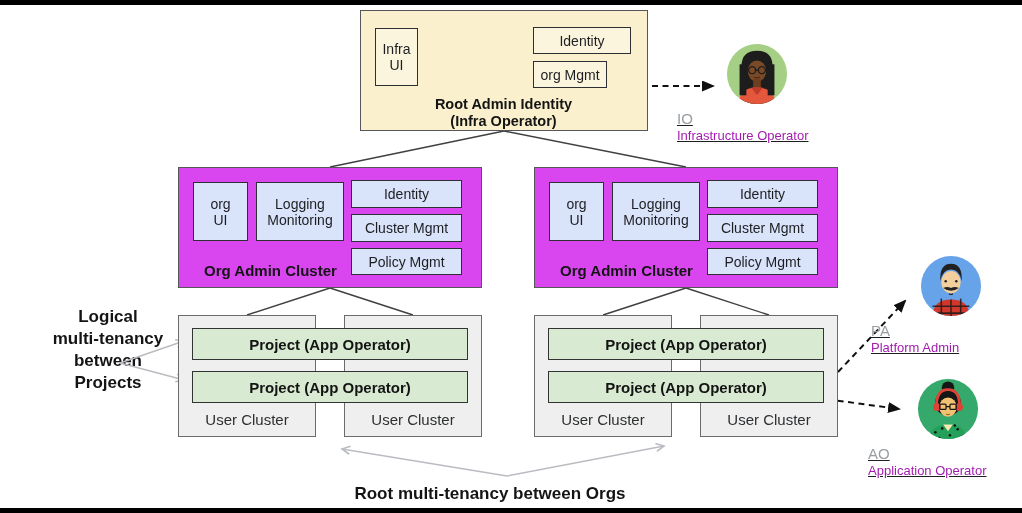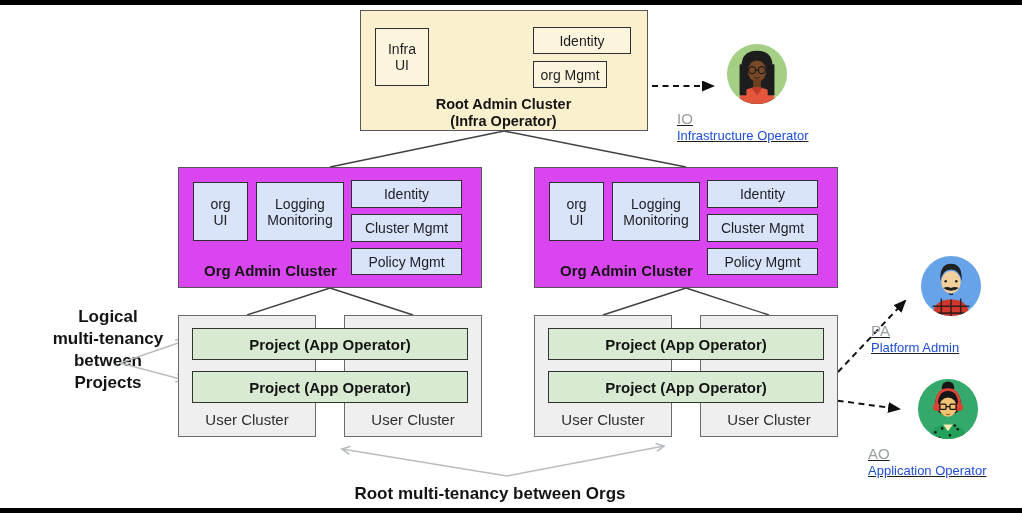--- a/index.html
+++ b/index.html
@@ -27,21 +27,21 @@
   .ucbox{top:0;width:138px;height:122px;background:#EFEFEF;border:1.6px solid #6b6b6b;box-sizing:border-box;}
   .uclabel{top:96px;width:138px;font-size:15px;color:#2d2f31;text-align:center;}
   .projbar{left:14px;width:276px;height:32px;background:#D9EAD3;border:1.6px solid #333;box-sizing:border-box;
            z-index:3;font-weight:bold;font-size:15px;color:#141414;}
   
   .note{font-weight:bold;font-size:17px;color:#141414;text-align:center;}
   
   .persona{width:160px;text-align:left;z-index:2;text-decoration:underline;}
   .persona svg{display:block;margin:0 auto;}
   .p-init{margin-top:5px;font-size:15px;color:#999EA3;}
-  .p-role{margin-top:1px;font-size:13px;color:#1d4ed8;}
+  .p-role{margin-top:1px;font-size:13px;color:#a21caf;}
   
   #overlay{left:0;top:0;z-index:1;}
 </style>
 </head>
 <body>
 
 <div id="canvas">
 
   <div class="abs blackbar" style="top:0;"></div>
   <div class="abs blackbar" style="top:508px;"></div>
@@ -73,25 +73,25 @@
 
     <g stroke="#B9BCC0" stroke-width="1.5" fill="none">
       <path d="M120,363 L184,341" marker-end="url(#ag)"></path>
       <path d="M120,363 L184,380" marker-end="url(#ag)"></path>
       <path d="M507,476 L342,449" marker-end="url(#ag)"></path>
       <path d="M507,476 L664,446" marker-end="url(#ag)"></path>
     </g>
   </svg>
 
   <div class="abs cluster root-cluster">
-    <div class="abs comp ctr preline" style="left:14px;top:17px;width:54px;height:58px;">Infra
+    <div class="abs comp ctr preline" style="left:14px;top:17px;width:43px;height:58px;">Infra
 UI</div>
     <div class="abs comp ctr" style="left:172px;top:16px;width:98px;height:27px;">Identity</div>
     <div class="abs comp ctr" style="left:172px;top:50px;width:74px;height:27px;">org Mgmt</div>
-    <div class="abs cluster-label preline" style="left:0;top:85px;width:285px;text-align:center;">Root Admin Cluster
+    <div class="abs cluster-label preline" style="left:0;top:85px;width:285px;text-align:center;">Root Admin Identity
 (Infra Operator)</div>
   </div>
 
   <div class="abs cluster org-cluster org-left">
     <div class="abs comp ctr preline" style="left:14px;top:14px;width:55px;height:59px;">org
 UI</div>
     <div class="abs comp ctr preline" style="left:77px;top:14px;width:88px;height:59px;">Logging
 Monitoring</div>
     <div class="abs comp ctr" style="left:172px;top:12px;width:111px;height:28px;">Identity</div>
     <div class="abs comp ctr" style="left:172px;top:46px;width:111px;height:28px;">Cluster Mgmt</div>

